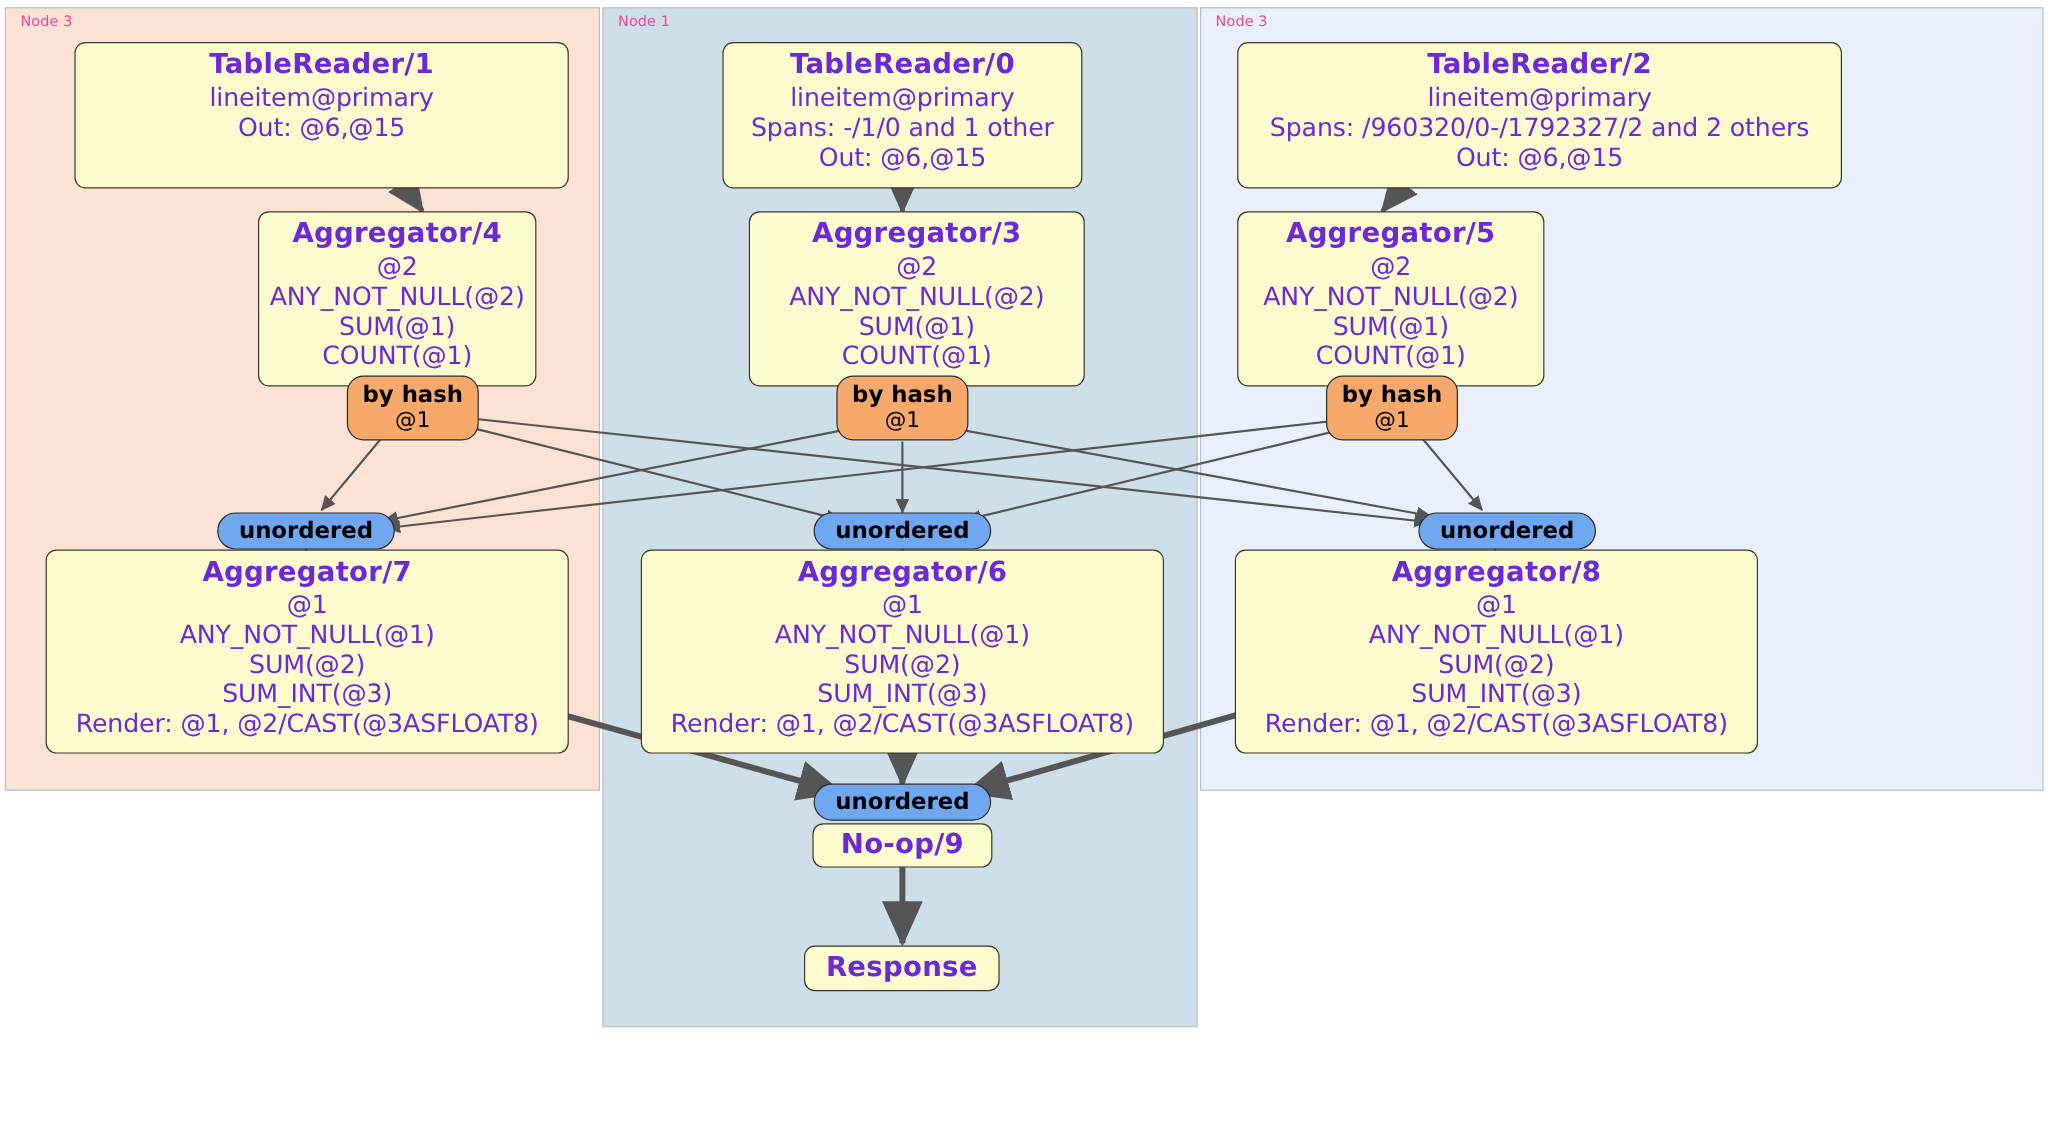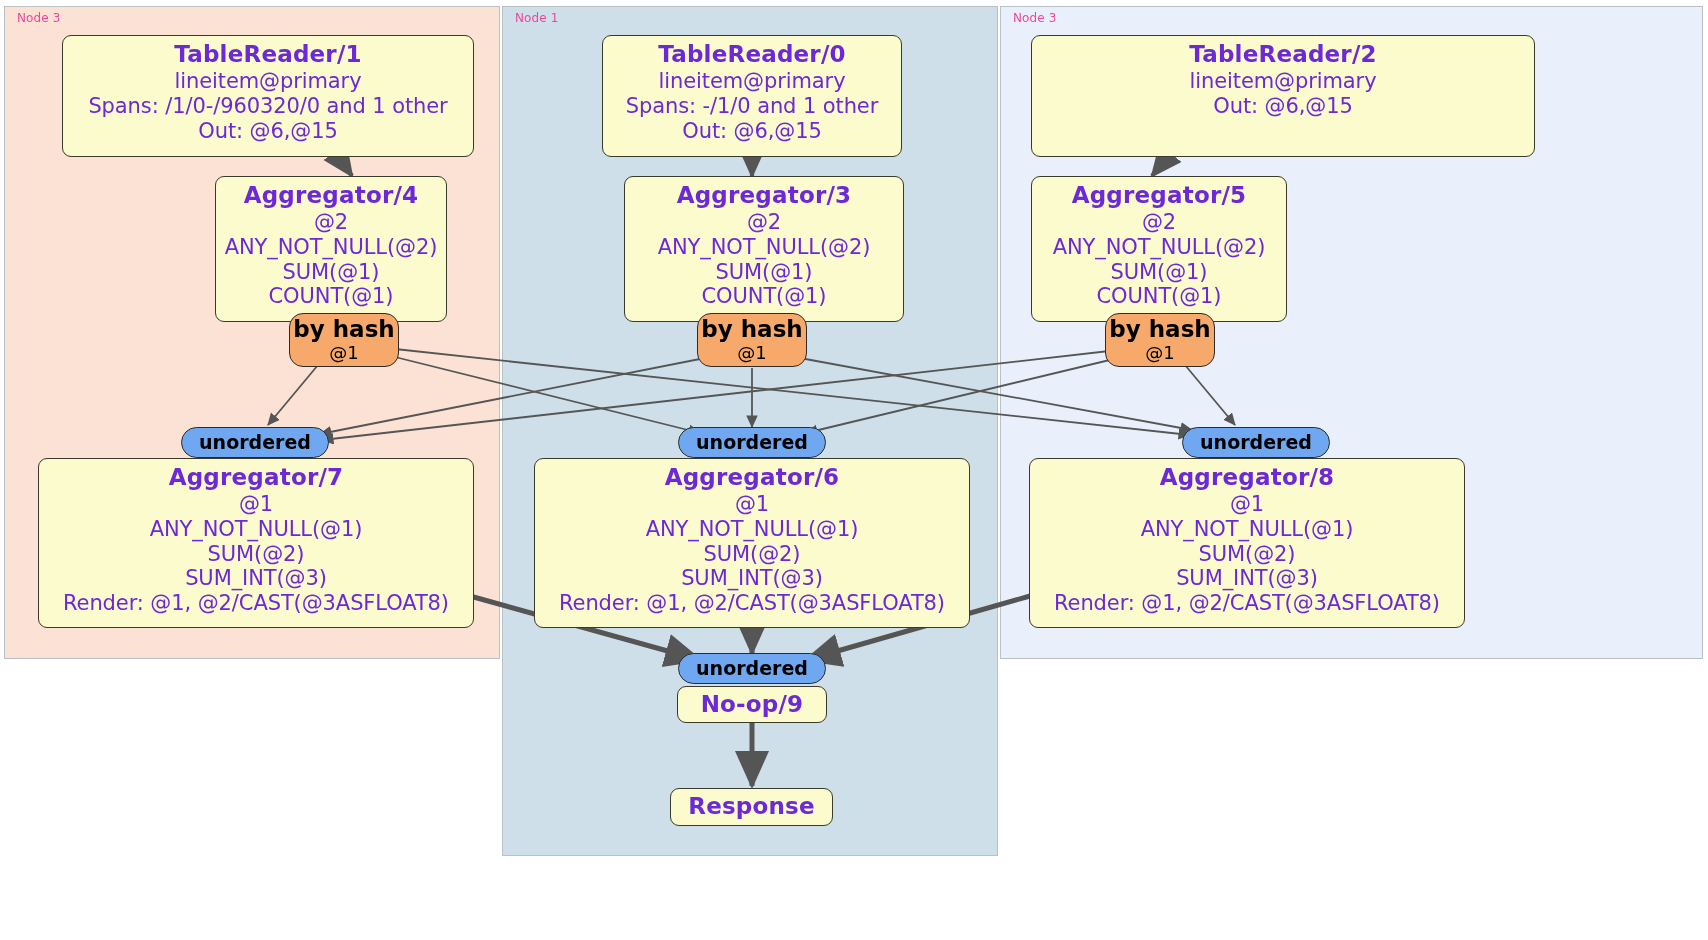--- a/index.html
+++ b/index.html
@@ -26,21 +26,21 @@
   .nodebox.compact{justify-content:center;padding-top:0;}
   .nodebox.compact .title{margin:0;}
 
   .pill{
     position:absolute;box-sizing:border-box;
     border:1.6px solid #2b2b2b;border-radius:13px;
     text-align:center;display:flex;flex-direction:column;
     justify-content:center;align-items:center;color:#000;line-height:1.12;
   }
   .pill.hash{background:#f6a96a;border-radius:14px;}
-  .pill.hash .t{font-weight:bold;font-size:23px;}
+  .pill.hash .t{font-weight:bold;font-size:19px;}
   .pill.hash .s{font-size:18px;}
   .pill.unordered{background:#6fa8f0;border-radius:16px;}
   .pill.unordered .t{font-weight:bold;font-size:19px;}
 </style>
 </head>
 <body>
 
 <div id="stage">
 
   <div class="cluster" style="left:4px;top:6px;width:496px;height:653px;background:#fbe2d5;"></div>
@@ -84,21 +84,20 @@
     <path d="M470,596 L700,660" stroke="#555" stroke-width="5" fill="none" marker-end="url(#ahT)"></path>
     <path d="M752,628 L752,653" stroke="#555" stroke-width="5" fill="none" marker-end="url(#ahT)"></path>
     <path d="M1030,596 L806,660" stroke="#555" stroke-width="5" fill="none" marker-end="url(#ahT)"></path>
 
     <path d="M752,722 L752,786" stroke="#555" stroke-width="5" fill="none" marker-end="url(#ahT)"></path>
   </svg>
 
   <div class="nodebox" style="left:62px;top:35px;width:412px;height:122px;">
     <div class="title">TableReader/1</div>
     <div class="line">lineitem@primary</div>
-    <div class="line">Spans: /1/0-/960320/0 and 1 other</div>
     <div class="line">Out: @6,@15</div>
   </div>
 
   <div class="nodebox" style="left:215px;top:176px;width:232px;height:146px;">
     <div class="title">Aggregator/4</div>
     <div class="line">@2</div>
     <div class="line">ANY_NOT_NULL(@2)</div>
     <div class="line">SUM(@1)</div>
     <div class="line">COUNT(@1)</div>
   </div>
@@ -162,20 +161,21 @@
     <div class="title">No-op/9</div>
   </div>
 
   <div class="nodebox compact" style="left:670px;top:788px;width:163px;height:38px;">
     <div class="title">Response</div>
   </div>
 
   <div class="nodebox" style="left:1031px;top:35px;width:504px;height:122px;">
     <div class="title">TableReader/2</div>
     <div class="line">lineitem@primary</div>
+    <div class="line">Spans: /960320/0-/1792327/2 and 2 others</div>
     <div class="line">Out: @6,@15</div>
   </div>
 
   <div class="nodebox" style="left:1031px;top:176px;width:256px;height:146px;">
     <div class="title">Aggregator/5</div>
     <div class="line">@2</div>
     <div class="line">ANY_NOT_NULL(@2)</div>
     <div class="line">SUM(@1)</div>
     <div class="line">COUNT(@1)</div>
   </div>

